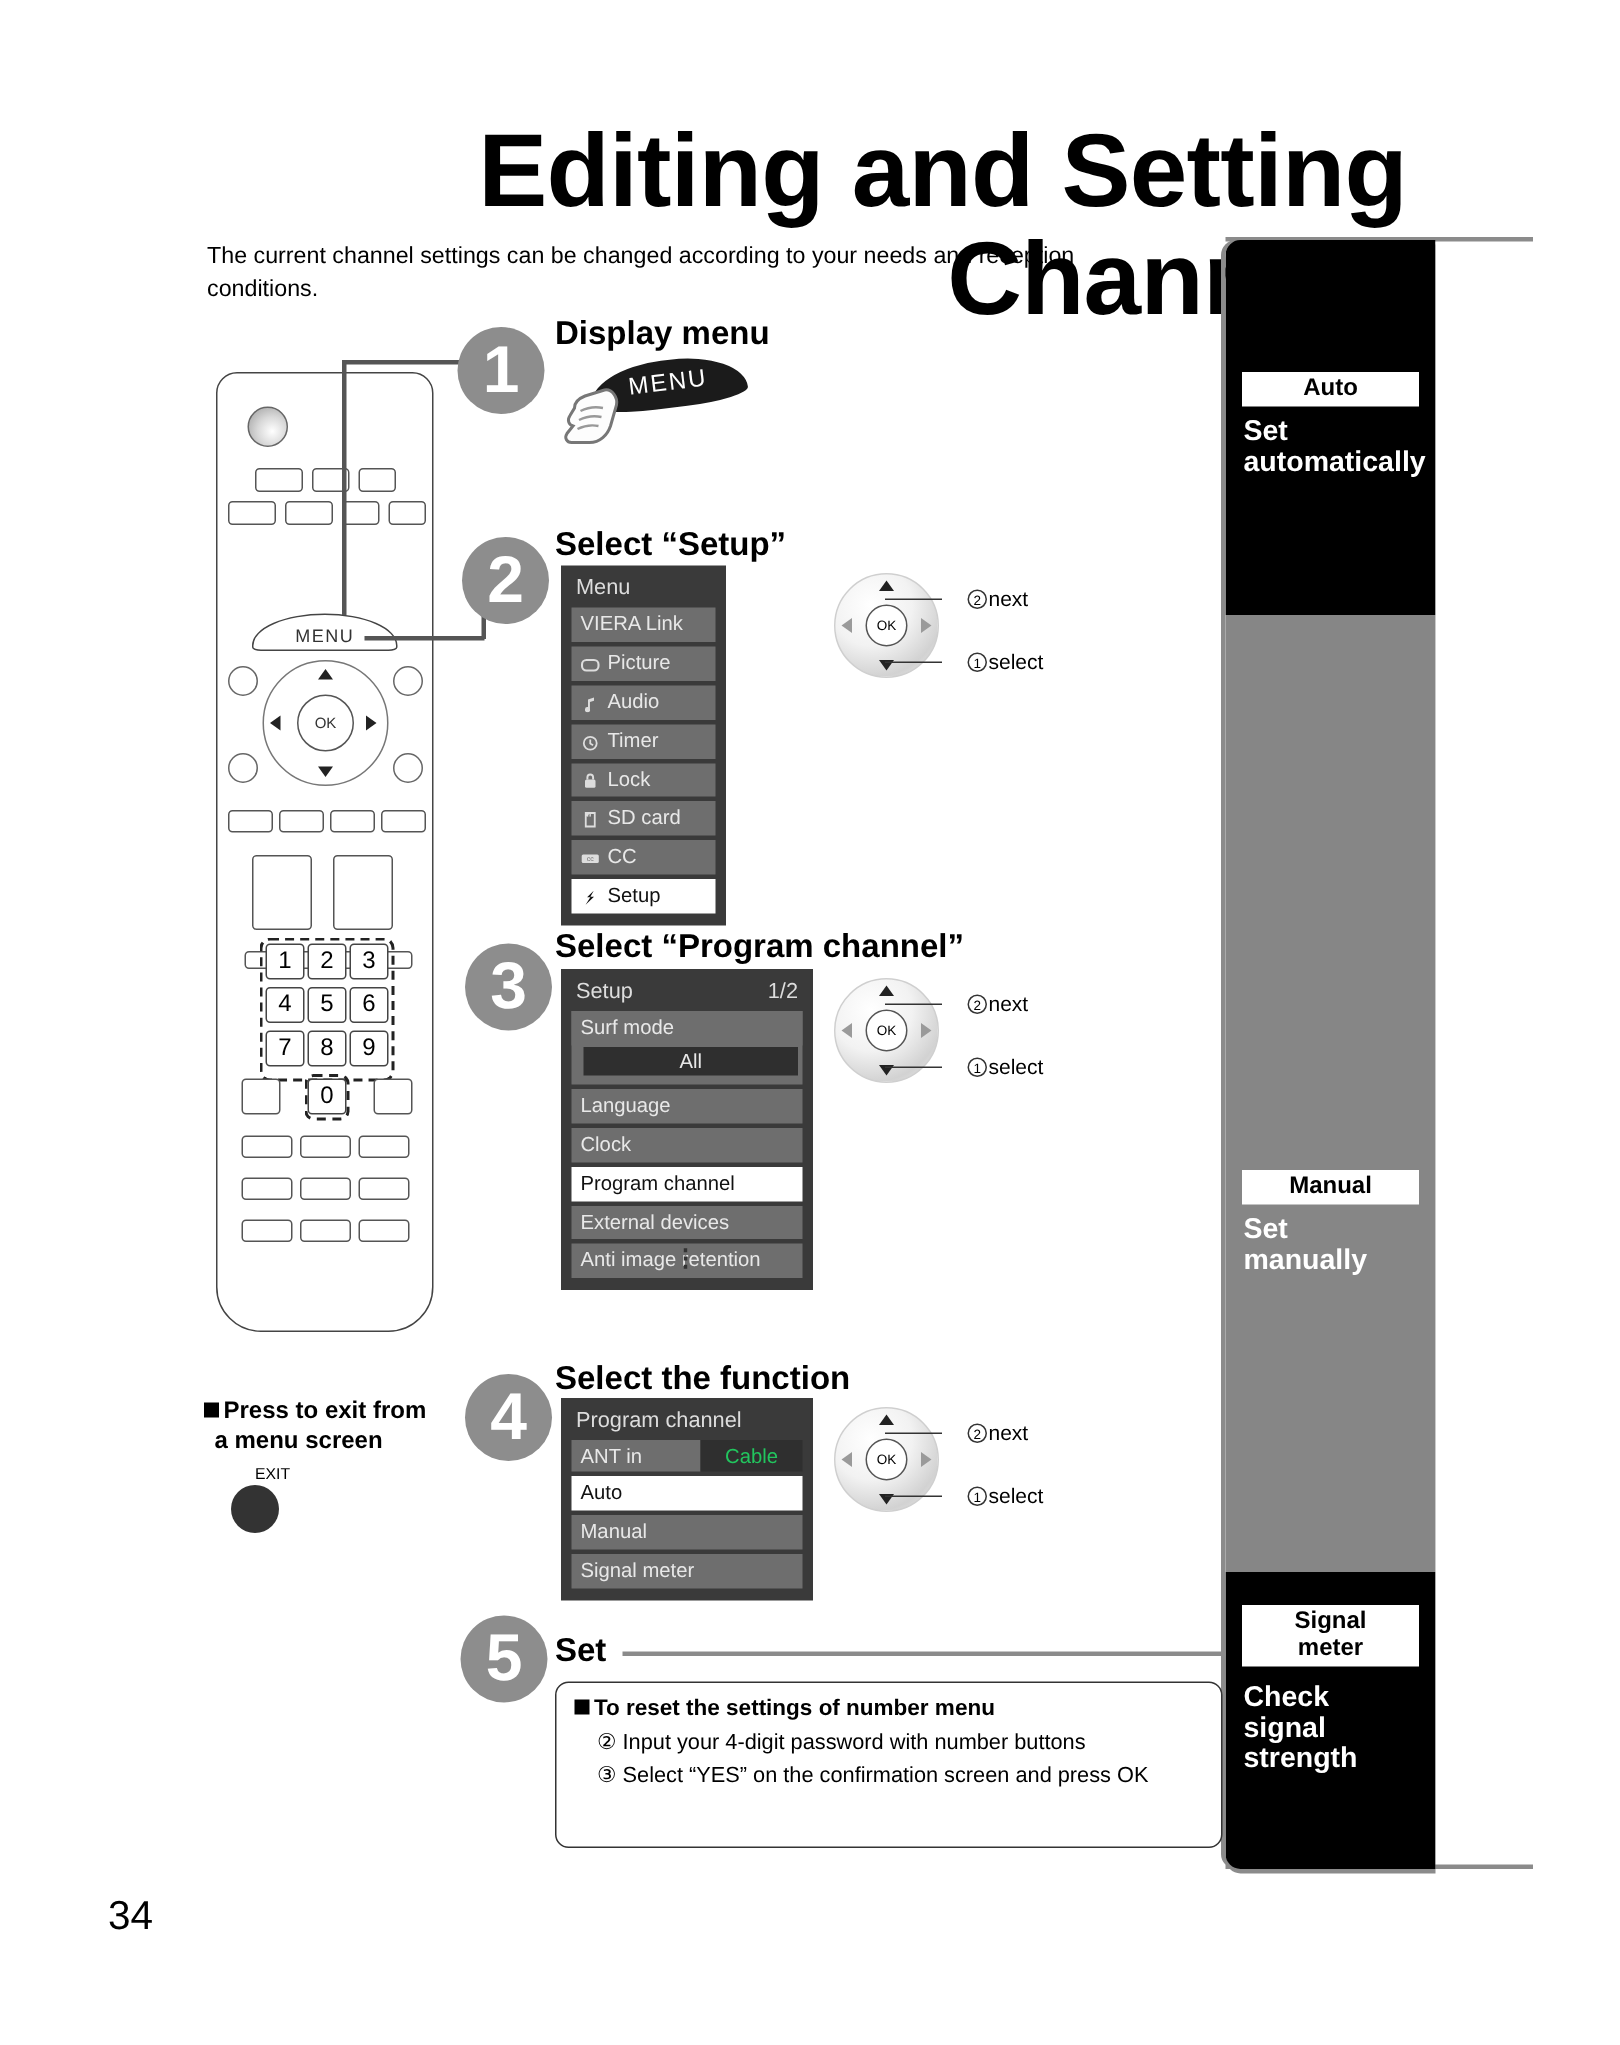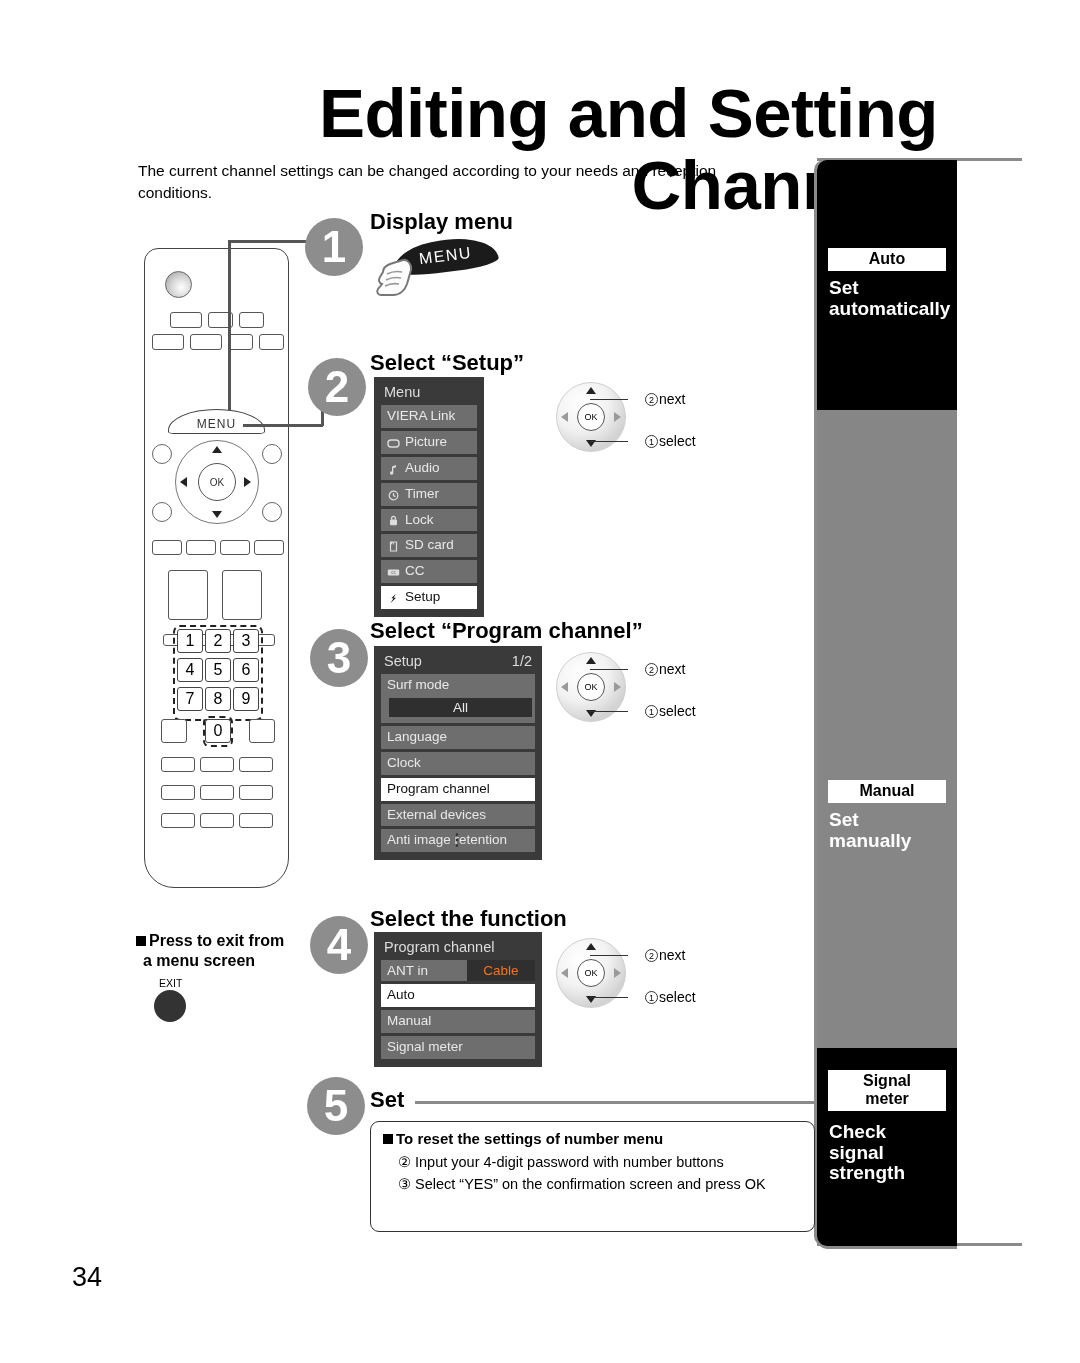--- a/index.html
+++ b/index.html
@@ -159,21 +159,21 @@
   .osd-block { background:#6e6e6e; margin-bottom:3px; padding-bottom:3px; }
   .osd-block .osd-row { margin-bottom:2px; background:#6e6e6e; }
   .osd-dots {
     color:#3a3a3a; font-size:16px; text-align:center; letter-spacing:2px;
     line-height:0.8; padding:2px 0 3px; font-weight:bold;
   }
   .ant-row {
     display:flex; margin-bottom:3px;
   }
   .ant-label { background:#6e6e6e; color:#e8e8e8; font-size:13.5px; padding:3px 6px; flex:1; }
-  .ant-val { background:#2f2f2f; color:#f97316; font-size:13.5px; padding:3px 0; width:68px; text-align:center; }
+  .ant-val { background:#2f2f2f; color:#22c55e; font-size:13.5px; padding:3px 0; width:68px; text-align:center; }
 
   .ico {
     display:inline-block; width:13px; height:11px; position:relative; flex:none;
   }
 
   
   .dcall { position:absolute; width:70px; height:70px; }
   .dcall-ring {
     position:absolute; inset:0; border-radius:50%;
     background:radial-gradient(circle at 35% 30%, #ffffff 0%, #f2f2f2 42%, #d2d2d2 74%, #efefef 100%);
@@ -196,21 +196,21 @@
     border:1px solid #333; border-radius:50%; font-size:9px; text-align:center;
     margin-right:1px; vertical-align:1px;
   }
 
   
   .note-exit { position:absolute; left:136px; top:931px; width:190px; }
   .note-exit .nt {
     font-size:16px; font-weight:bold; line-height:1.25;
   }
   .sqbul { display:inline-block; width:10px; height:10px; background:#000; margin-right:3px; }
-  .exit-lbl { font-size:10.5px; margin:6px 0 1px 23px; font-weight:normal; }
+  .exit-lbl { font-size:10.5px; margin:6px 0 1px 34px; font-weight:normal; }
   .exit-dot { width:32px; height:32px; border-radius:50%; background:#333; margin-left:18px; }
 
   
   .resetbox {
     position:absolute; left:370px; top:1121px; width:445px; height:111px;
     border:1.8px solid #333; border-radius:9px; background:#fff;
     padding:8px 12px;
   }
   .resetbox h4 { margin:0 0 5px; font-size:15px; font-weight:bold; }
   .resetbox .li { font-size:14.5px; margin:1px 0 0 15px; line-height:1.45; }

